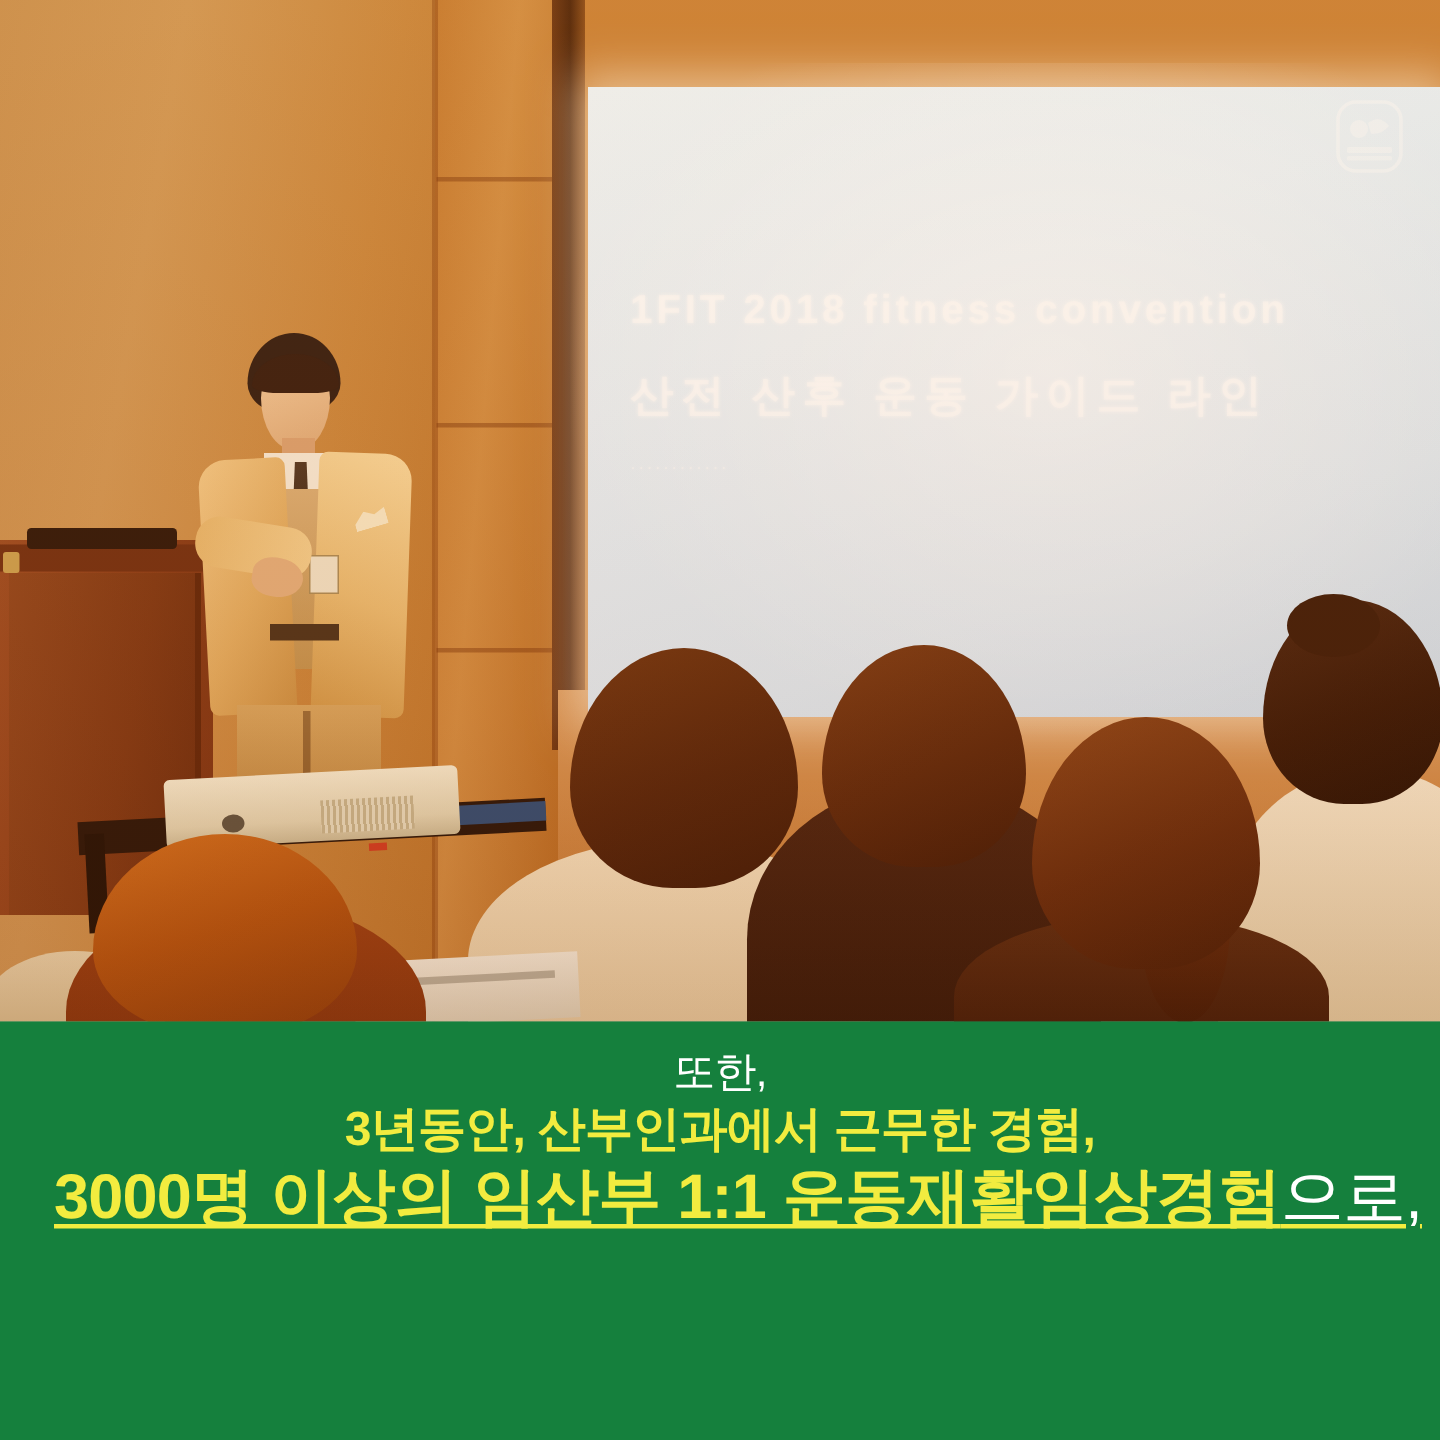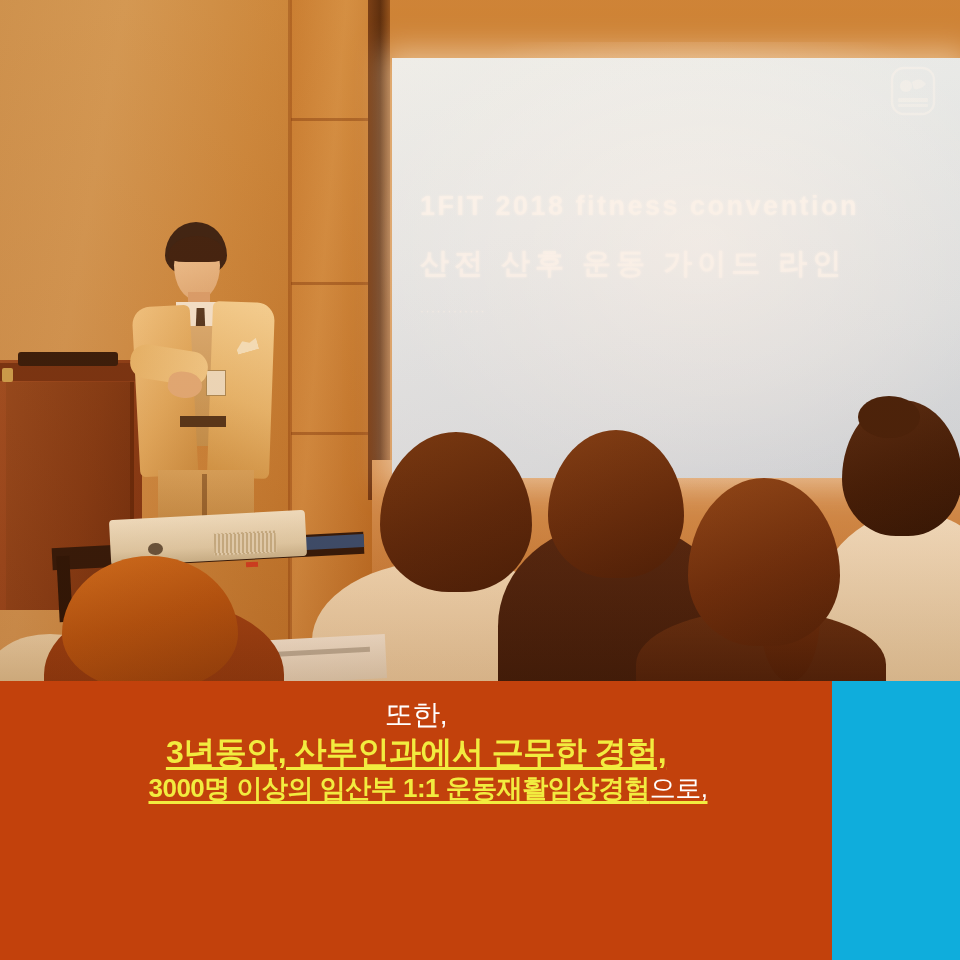--- a/index.html
+++ b/index.html
@@ -402,22 +402,22 @@
     position: absolute; left: 0; top: 0;
     width: 960px; height: 681px;
     background: linear-gradient(180deg, rgba(255,170,70,0.10) 0%, rgba(200,90,20,0.12) 70%, rgba(150,60,10,0.18) 100%);
     pointer-events: none;
   }
 
   
   .band {
     position: absolute;
     left: 0; top: 681px;
-    width: 832px; height: 279px;
-    background: #c2410c;
+    width: 960px; height: 279px;
+    background: #15803d;
   }
 
   .caption {
     text-align: center;
     padding-top: 17px;
     line-height: 1.24;
   }
   .cap-line {
     display: block;
     font-weight: 700;
@@ -425,26 +425,25 @@
     white-space: nowrap;
   }
   .cap-l1 {
     font-size: 28px;
     color: #ffffff;
     font-weight: 400;
   }
   .cap-l2 {
     font-size: 32px;
     color: #F2EC3F;
-    text-decoration: underline;
     text-decoration-thickness: 3px;
     text-underline-offset: 4px;
   }
   .cap-l3 {
-    font-size: 26px;
+    font-size: 42px;
     padding-left: 24px;
   }
   .cap-l3 .hl {
     color: #F2EC3F;
   }
   .cap-l3 .tail {
     color: #ffffff;
     font-weight: 400;
   }
   .cap-l3 .u {

